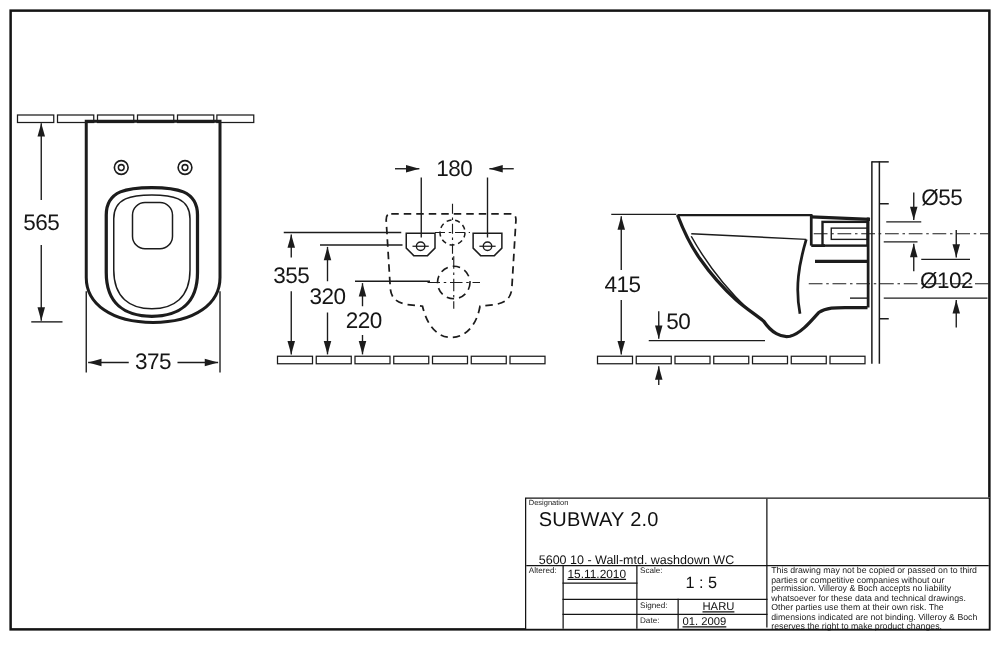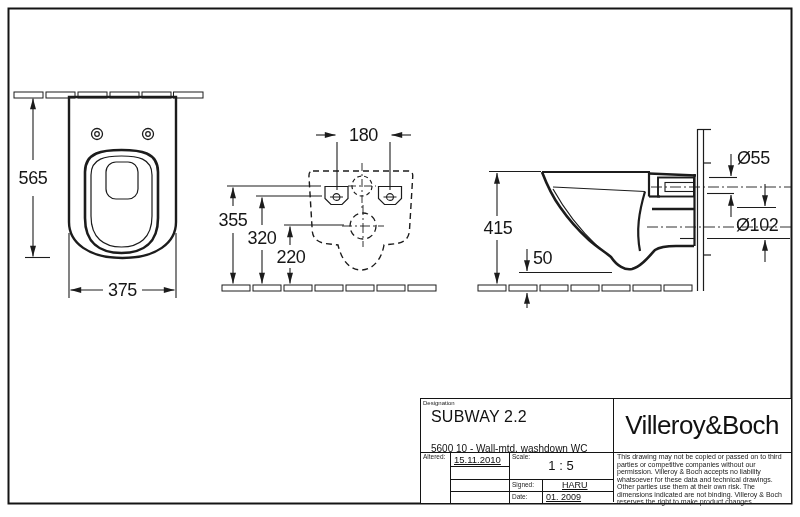--- a/index.html
+++ b/index.html
@@ -204,26 +204,23 @@
     <div class="tb-line" style="left:0;right:0;top:52.5px;height:1.4px;"></div>
     <div class="tb-line" style="left:192px;top:0;width:1.4px;height:103px;"></div>
     <div class="tb-line" style="left:29px;top:52.5px;width:1.4px;bottom:0;"></div>
     <div class="tb-line" style="left:88px;top:52.5px;width:1.4px;bottom:0;"></div>
     <div class="tb-line" style="left:29px;top:67px;width:60px;height:1.2px;"></div>
     <div class="tb-line" style="left:29px;top:79.5px;width:164px;height:1.2px;"></div>
     <div class="tb-line" style="left:29px;top:91.5px;width:164px;height:1.2px;"></div>
     <div class="tb-line" style="left:120.5px;top:79.5px;width:1.2px;bottom:0;"></div>
 
     <div class="tb-small" style="left:2px;top:1px;font-size:6px;">Designation</div>
-    <div class="abs" style="left:10px;top:9px;font-size:16px;letter-spacing:0.2px;white-space:nowrap;">SUBWAY 2.2</div>
+    <div class="abs" style="left:10px;top:9px;font-size:16px;letter-spacing:0.2px;white-space:nowrap;">SUBWAY 2.0</div>
     <div class="abs" style="left:10px;top:44px;font-size:10px;white-space:nowrap;">5600 10 - Wall-mtd. washdown WC</div>
 
-    <div class="abs" style="left:192px;top:0;width:178px;height:52px;display:flex;align-items:center;justify-content:center;">
-      <span style="font-size:26px;letter-spacing:-0.6px;white-space:nowrap;">Villeroy&amp;Boch</span>
-    </div>
 
     <div class="tb-small" style="left:2px;top:54px;">Altered:</div>
     <div class="tb-val" style="left:33px;top:55px;font-size:9.5px;">15.11.2010</div>
 
     <div class="tb-small" style="left:91px;top:54px;">Scale:</div>
     <div class="abs" style="left:88px;top:59px;width:104px;text-align:center;font-size:13px;">1 : 5</div>
 
     <div class="tb-small" style="left:91px;top:82px;">Signed:</div>
     <div class="tb-val" style="left:125px;top:81px;margin-left:16px;">HARU</div>
 

